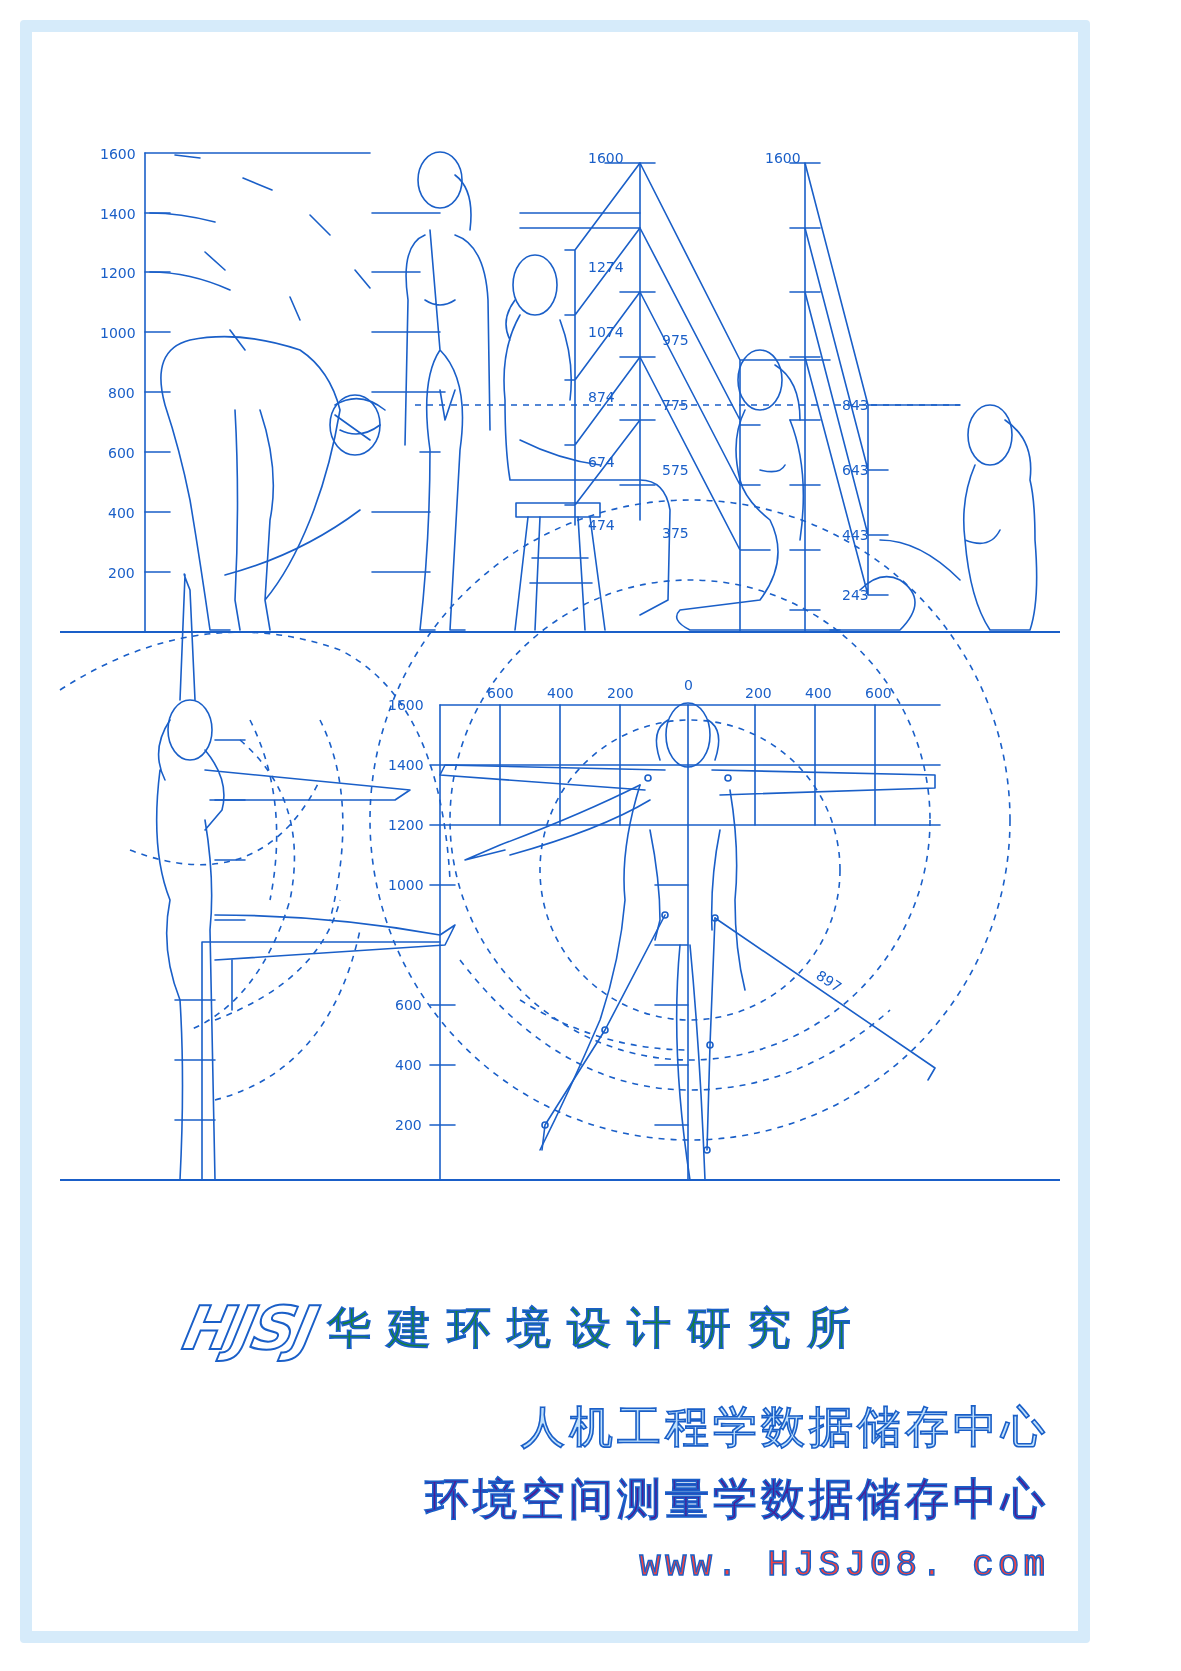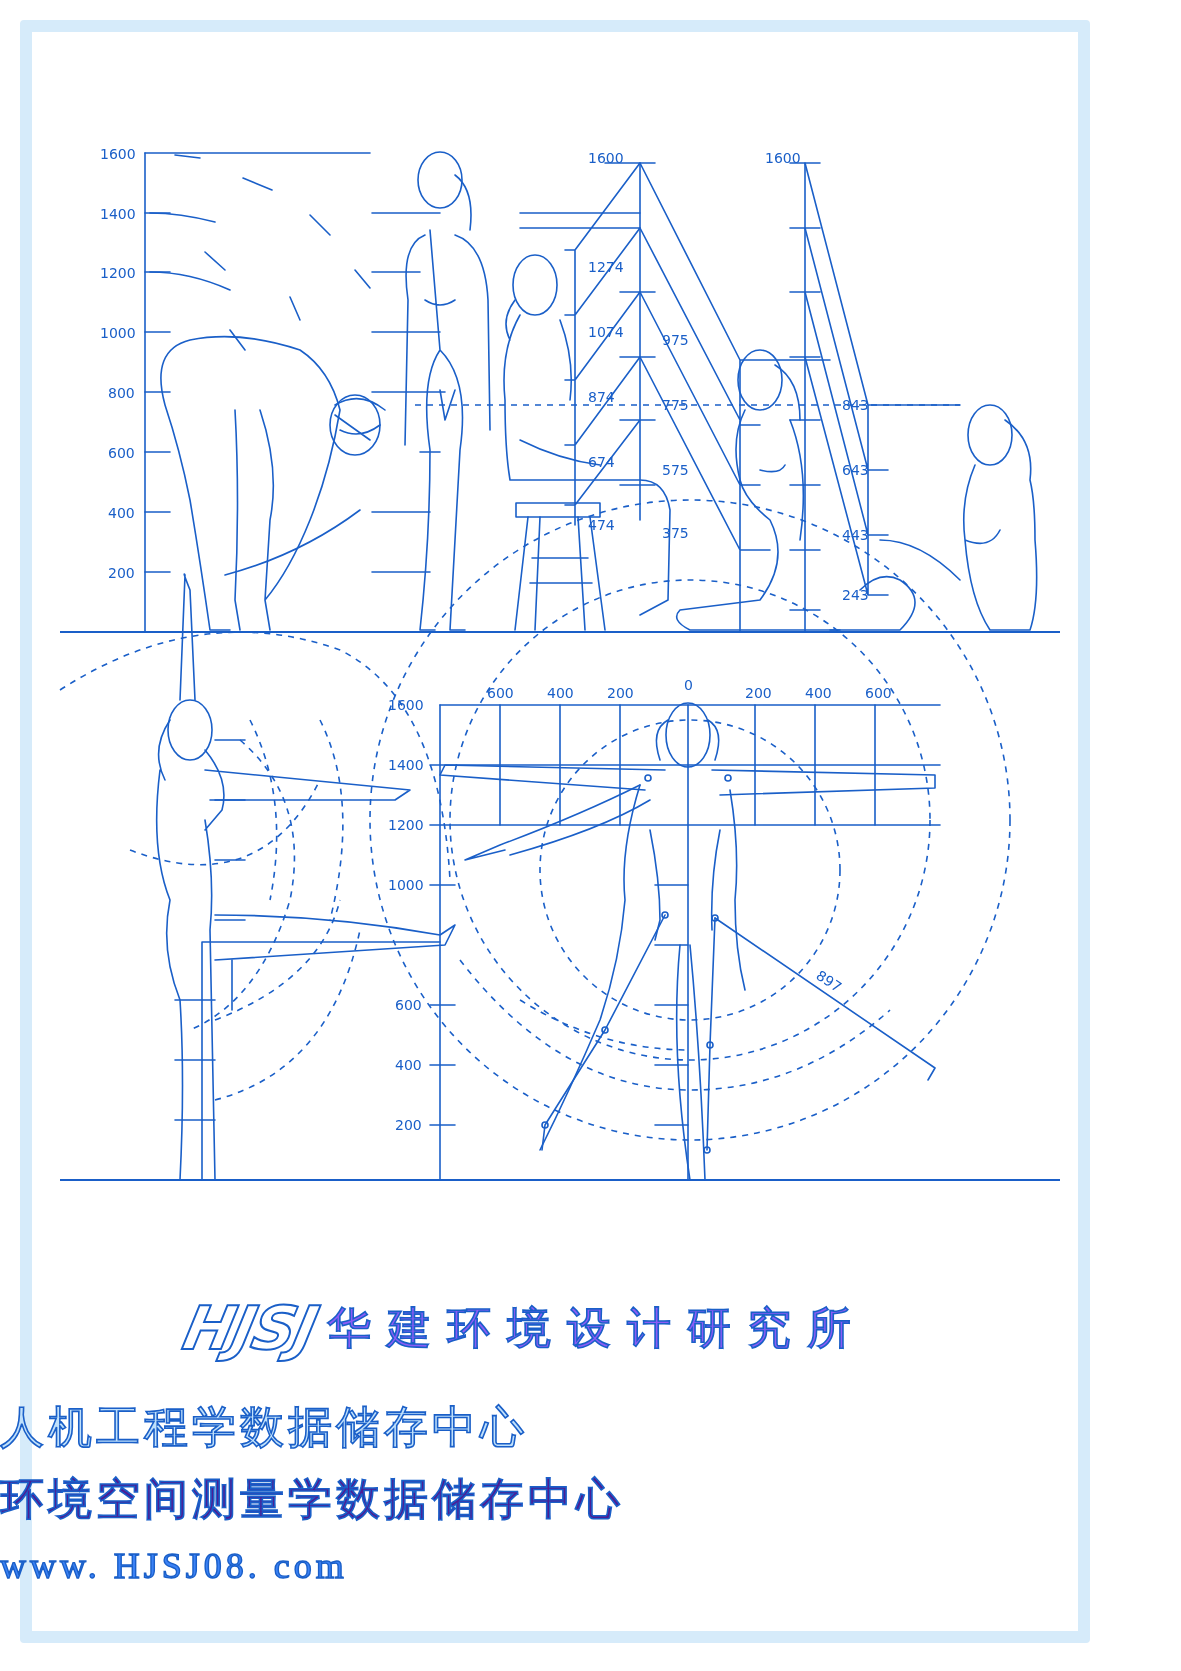--- a/index.html
+++ b/index.html
@@ -5,31 +5,31 @@
   html, body { margin: 0; padding: 0; background: #ffffff; }
   body { width: 1181px; height: 1671px; position: relative; overflow: hidden;
          font-family: "DejaVu Sans", sans-serif; }
   .frame { position: absolute; left: 20px; top: 20px; width: 1070px; height: 1623px;
            border: 12px solid #d6ebfa; box-sizing: border-box; border-radius: 4px; }
   svg.drawing { position: absolute; left: 0; top: 0; }
   .tick { font-family: "DejaVu Sans", sans-serif; font-size: 14px; fill: #1a5fc8; }
   .ink { stroke: #1a5fc8; fill: none; stroke-width: 1.6; stroke-linecap: round; stroke-linejoin: round; }
   .ink-thick { stroke: #1a5fc8; fill: none; stroke-width: 2; }
   .dash { stroke: #1a5fc8; fill: none; stroke-width: 1.6; stroke-dasharray: 6 6; }
-  .footer { position: absolute; left: 0; width: 1049px; text-align: left; }
+  .footer { position: absolute; left: 0; width: 1049px; text-align: right; }
   .brand-row { position: absolute; top: 1298px; left: 185px; display: flex; align-items: center; gap: 12px; }
   .logo { font-family: "DejaVu Sans", sans-serif; font-weight: bold; font-style: italic;
           font-size: 60px; letter-spacing: -2px; color: #ffffff;
           -webkit-text-stroke: 2px #1a5fc8; transform: skewX(-12deg); line-height: 1; }
   .org { font-family: "DejaVu Sans", sans-serif; font-size: 44px; letter-spacing: 16px;
-         color: #8b5cf6; -webkit-text-stroke: 1.6px #1a5fc8; line-height: 1; }
+         color: #15803d; -webkit-text-stroke: 1.6px #1a5fc8; line-height: 1; }
   .line2 { top: 1398px; font-size: 44px; letter-spacing: 4px; color: #bfe0fb; -webkit-text-stroke: 1.6px #1a5fc8; }
   .line3 { top: 1470px; font-size: 44px; letter-spacing: 4px; color: #4c1d95; -webkit-text-stroke: 1.6px #1a5fc8; }
-  .line4 { top: 1545px; font-size: 36px; letter-spacing: 4px; color: #3b82f6; -webkit-text-stroke: 1.4px #1a5fc8;
-           font-family: Liberation Serif, serif; }
+  .line4 { top: 1545px; font-size: 36px; letter-spacing: 4px; color: #ef4444; -webkit-text-stroke: 1.4px #1a5fc8;
+           font-family: Liberation Mono, monospace; }
 </style>
 </head>
 <body>
 
 <div class="frame"></div>
 
 <svg class="drawing" width="1181" height="1671" viewBox="0 0 1181 1671">
 
   <g>
 

